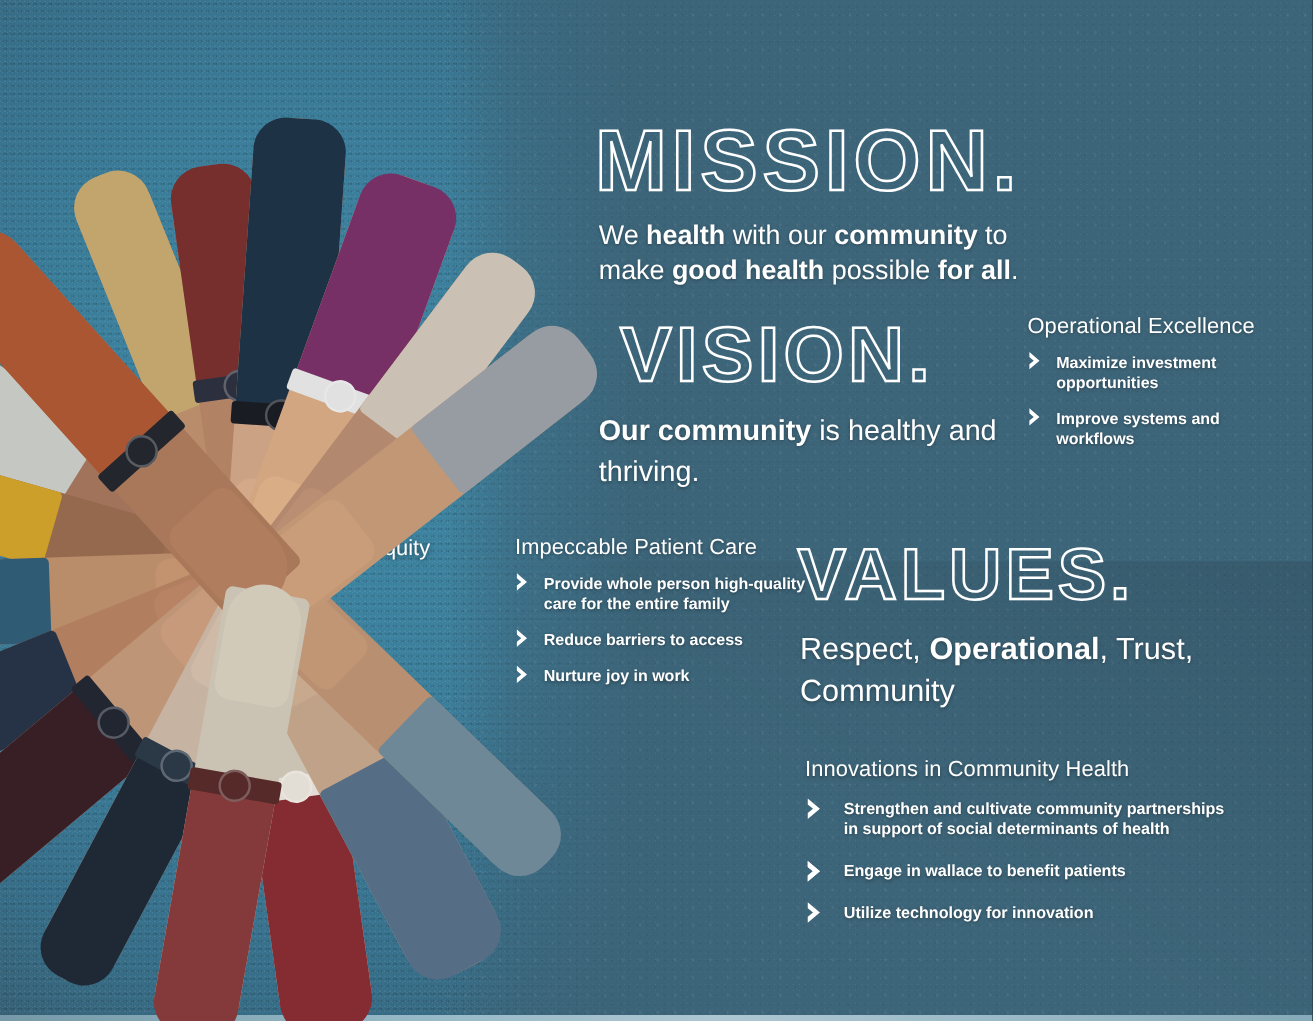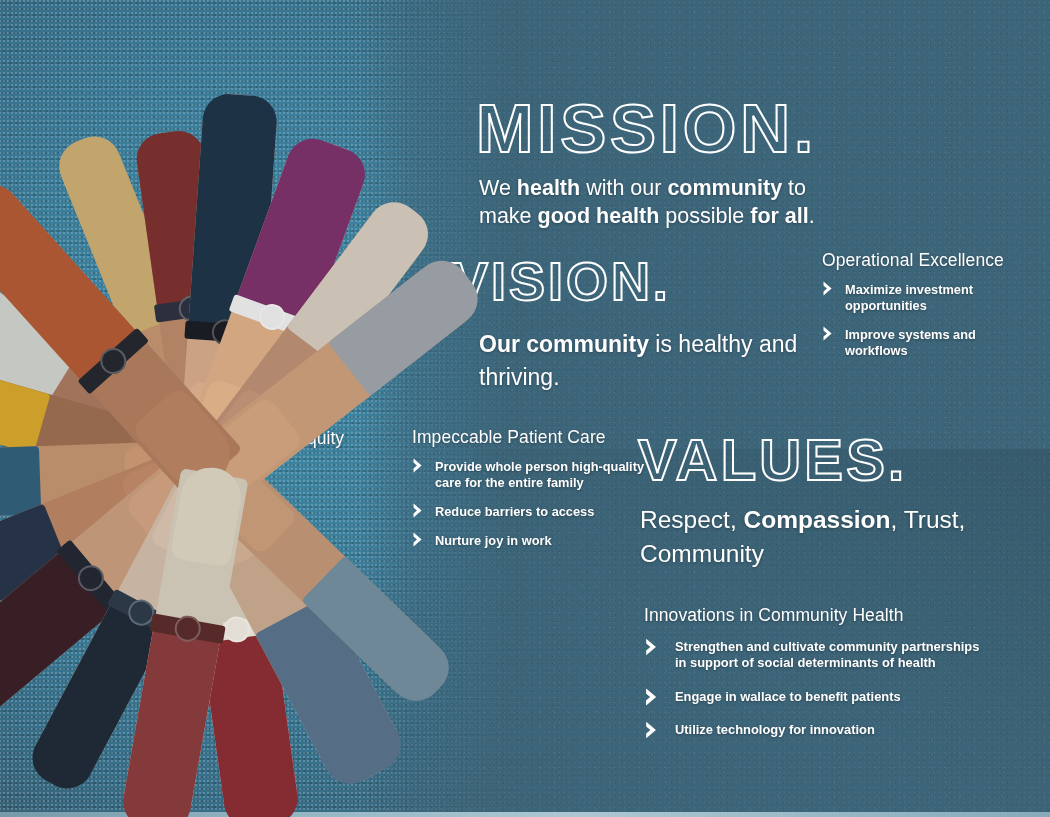--- a/index.html
+++ b/index.html
@@ -129,21 +129,21 @@
     letter-spacing:.055em;
     color:transparent;
     -webkit-text-stroke:2px #ffffff;
     text-stroke:2px #ffffff;
     line-height:1;
     white-space:nowrap;
     font-family:"Liberation Sans", sans-serif;
   }
 
   #mission-head { left:476px; top:94px; font-size:69px; }
-  #vision-head  { left:452px; top:254px; font-size:54px; }
+  #vision-head  { left:496px; top:254px; font-size:62px; }
   #values-head  { left:638px; top:431px; font-size:58px;text-align:right; }
 
   .lede {
     position:absolute;
     font-size:21.5px;
     line-height:1.32;
     font-weight:400;
     color:#fff;
     text-shadow:0 1px 3px rgba(0,0,0,.30);
   }
@@ -323,21 +323,21 @@
       <span>make </span><b>good health</b><span> possible </span><b>for all</b><span>.</span>
     </div>
 
     <div class="outline-head" id="vision-head">VISION.</div>
     <div class="lede" id="vision-text">
       <b>Our community</b><span> is healthy and thriving.</span>
     </div>
 
     <div class="outline-head" id="values-head">VALUES.</div>
     <div class="lede" id="values-text">
-      <span>Respect, </span><b>Compassion</b><span>, Trust, Community</span>
+      <span>Respect, </span><b>Operational</b><span>, Trust, Community</span>
     </div>
 
     <div class="pillar" id="pillar-operational">
       <div class="pillar-title">Operational Excellence</div>
       <ul>
           <li><span class="bullet-icon">
               <svg viewBox="0 0 11 15" aria-hidden="true">
                 <path d="M1.5 0.6 L9.6 7.5 L1.5 14.4 L1.5 10.4 L5.0 7.5 L1.5 4.6 Z" fill="currentColor"></path>
               </svg>
             </span><span>Maximize investment opportunities</span></li>

